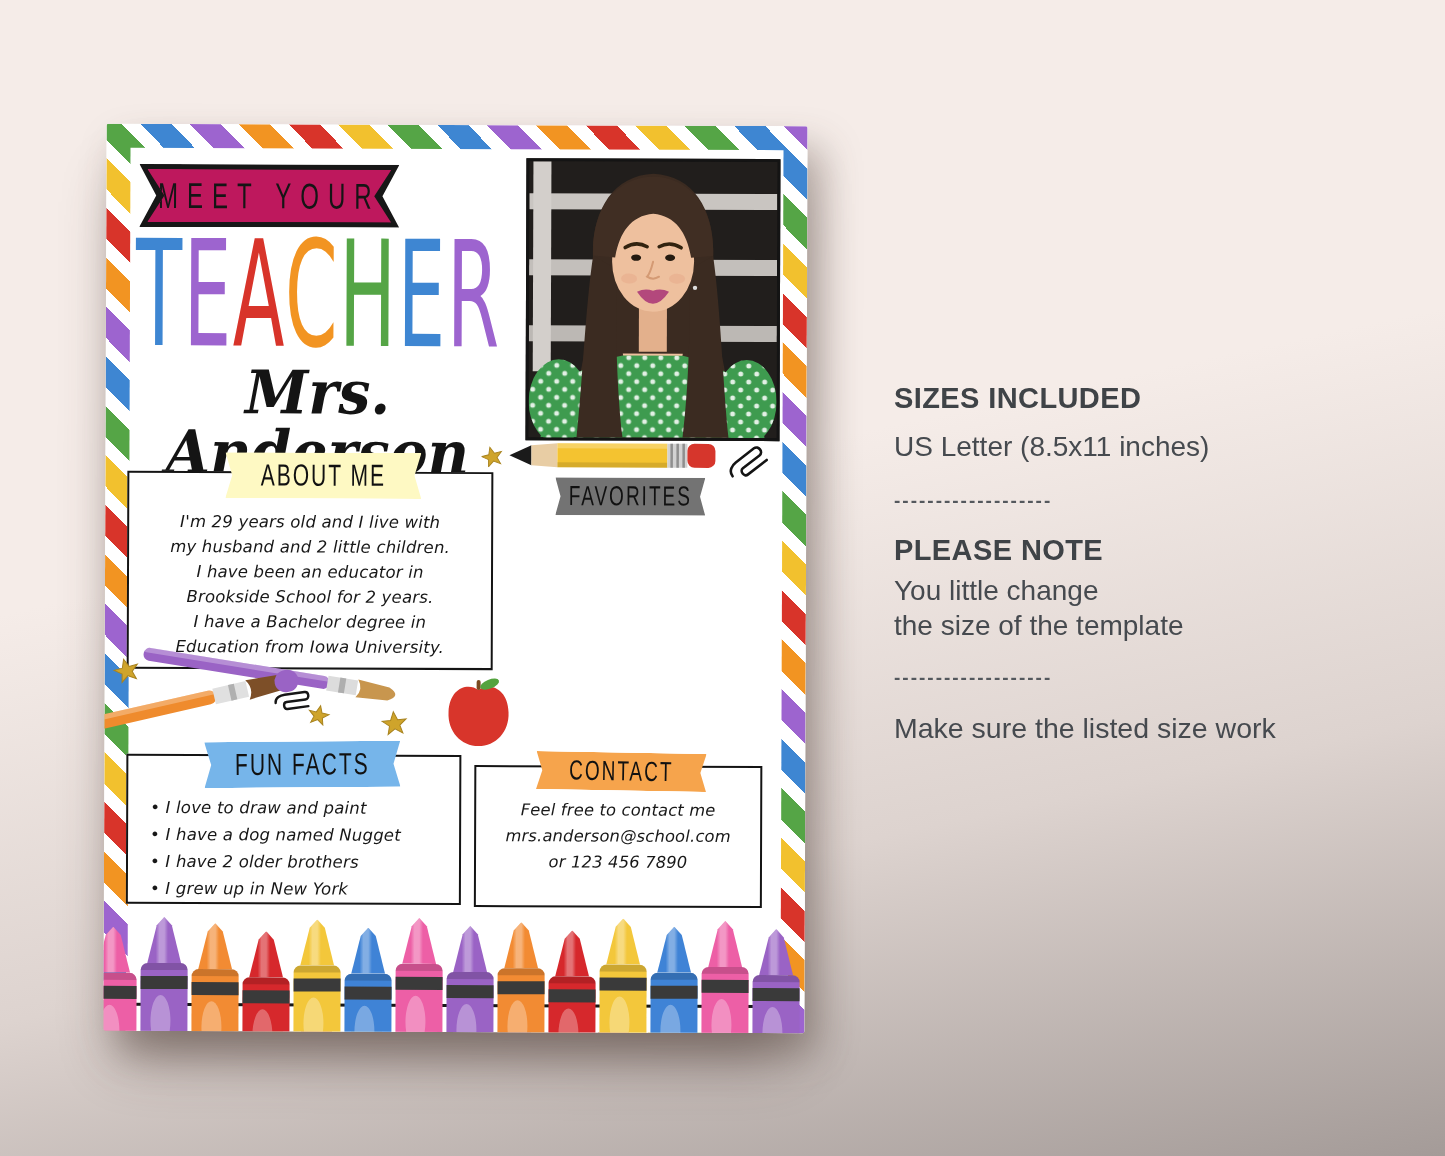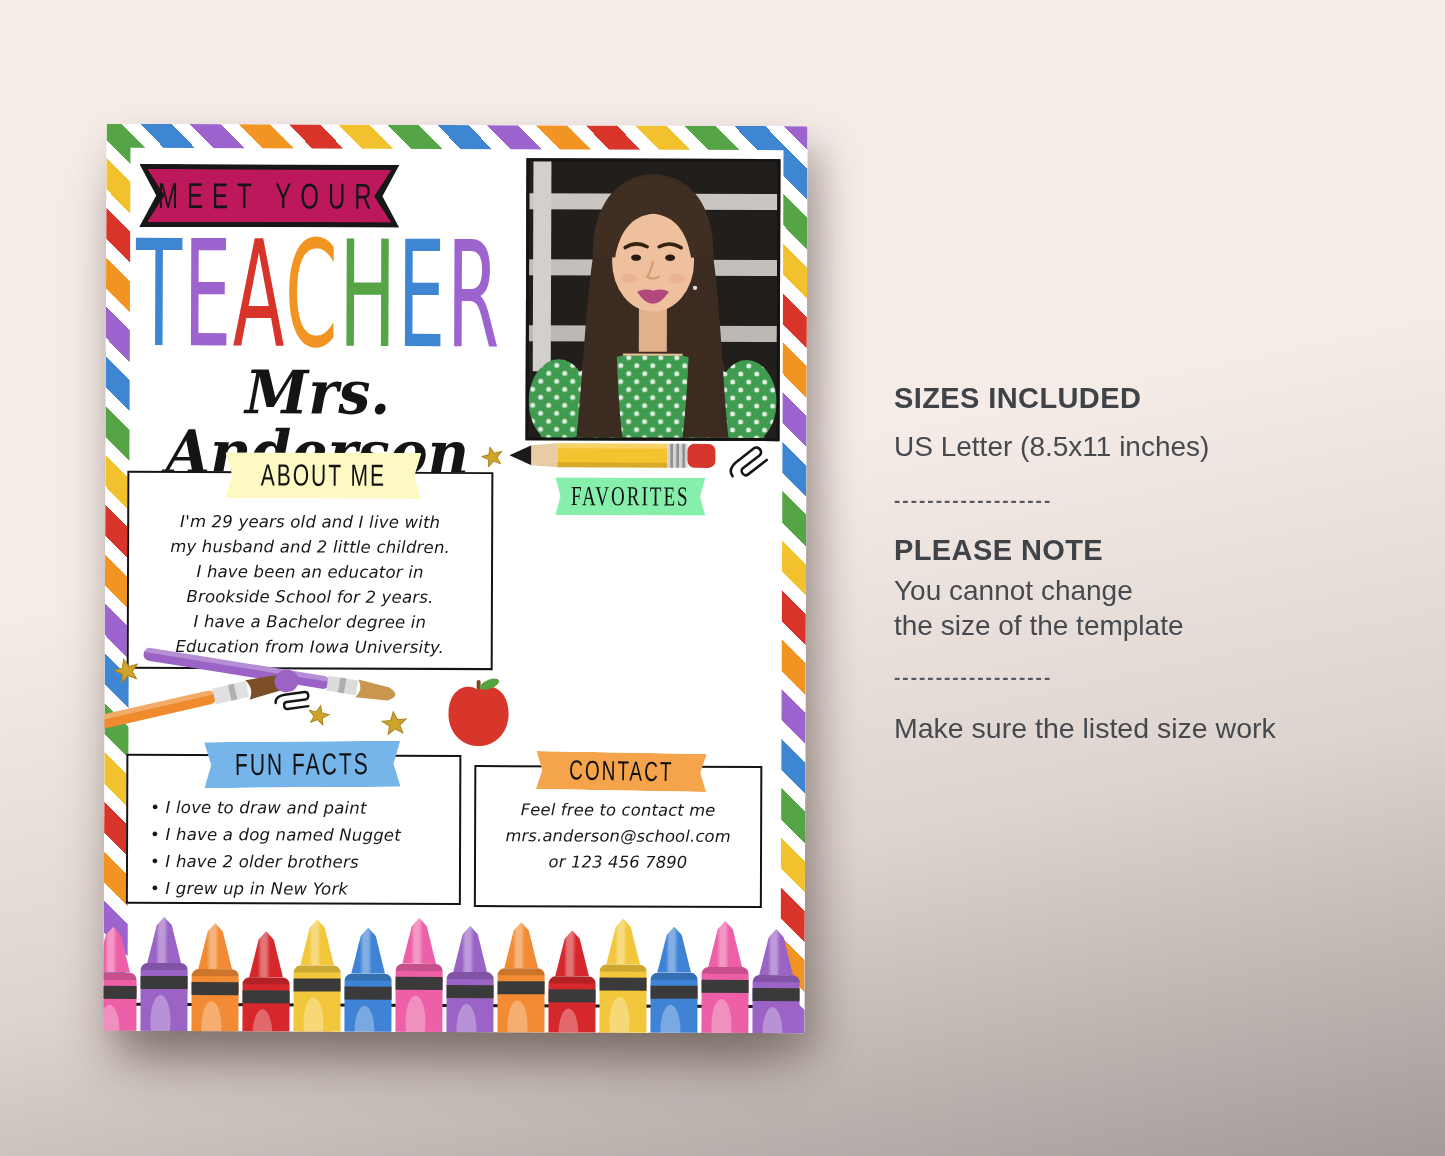--- a/index.html
+++ b/index.html
@@ -170,21 +170,21 @@
     <div class="hand about-lines" id="about-lines">
         <div>I'm 29 years old and I live with</div>
         <div>my husband and 2 little children.</div>
         <div>I have been an educator in</div>
         <div>Brookside School for 2 years.</div>
         <div>I have a Bachelor degree in</div>
         <div>Education from Iowa University.</div>
       </div>
   </div>
 
-  <div class="tape" style="left: 450px; top: 352px; width: 150px; height: 38px; background: #86efac; font-family: Liberation Serif, serif;">
+  <div class="tape" style="left: 450px; top: 352px; width: 150px; height: 38px; background: #737373;">
     <span class="txt" style="font-size:19px;">FAVORITES</span>
   </div>
 
   <svg class="svgabs" style="left:-40px;top:515px;z-index:6;" width="460" height="115" viewBox="0 0 460 115">
 
     <g transform="translate(80,8) rotate(9)">
       <rect x="0" y="0" width="188" height="13" rx="6" fill="#9a63c5"></rect>
       <rect x="0" y="0" width="188" height="5" rx="2.5" fill="rgba(255,255,255,.28)"></rect>
       <rect x="186" y="-1" width="30" height="15" fill="#dcdcdc"></rect>
       <rect x="198" y="-1" width="6" height="15" fill="#aeaeae"></rect>
@@ -331,17 +331,17 @@
         </div>
       </div>
     </div>
 </div>
 
 <div class="panel">
   <div class="h mb14">SIZES INCLUDED</div>
   <div class="b mb26">US Letter (8.5x11 inches)</div>
   <div class="dash mb22">-------------------</div>
   <div class="h mb6">PLEASE NOTE</div>
-  <div class="b">You cannot change</div>
+  <div class="b">You little change</div>
   <div class="b mb24">the size of the template</div>
   <div class="dash mb22">-------------------</div>
   <div class="it">Make sure the listed size work</div>
 </div>
 
 </body></html>

